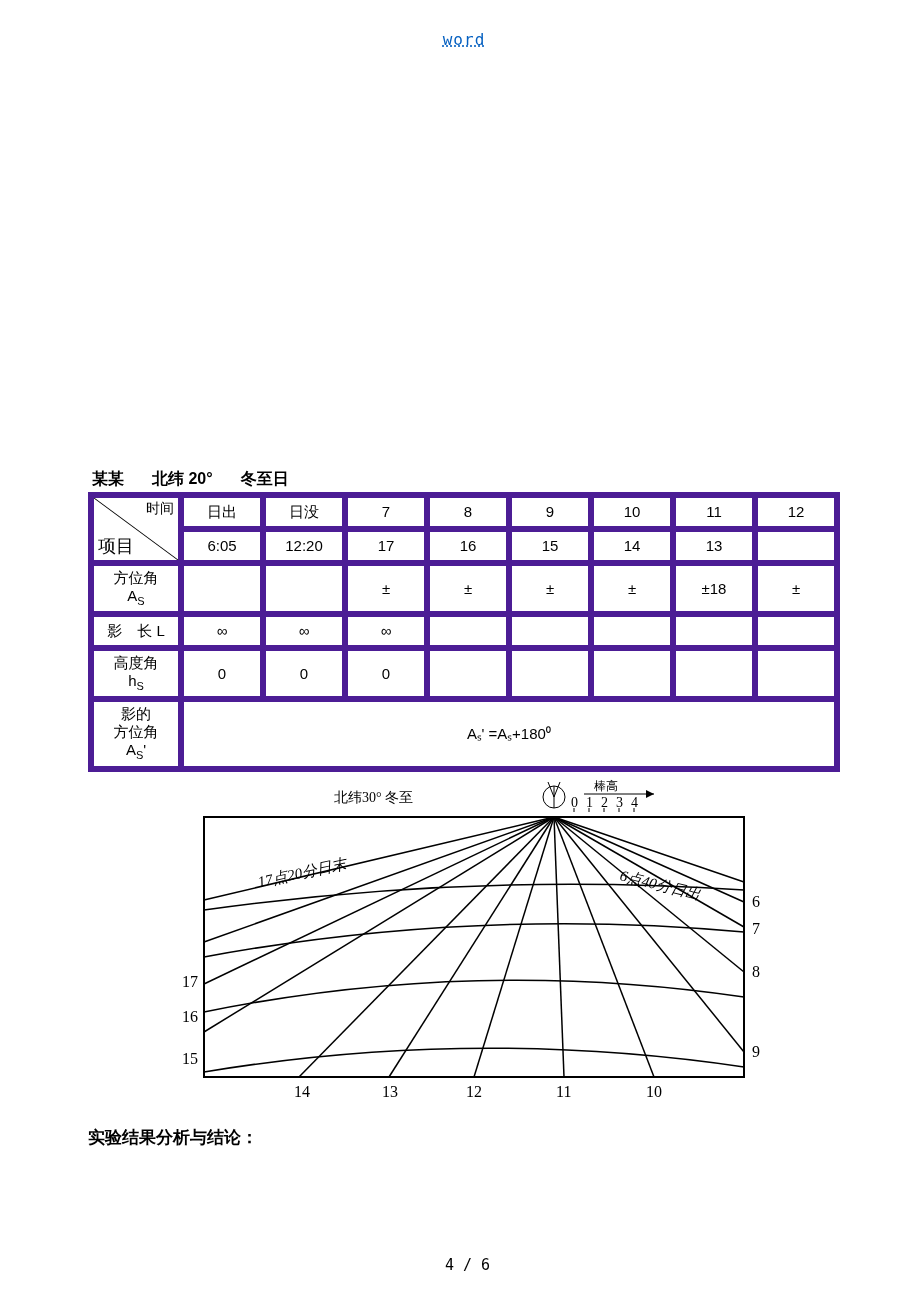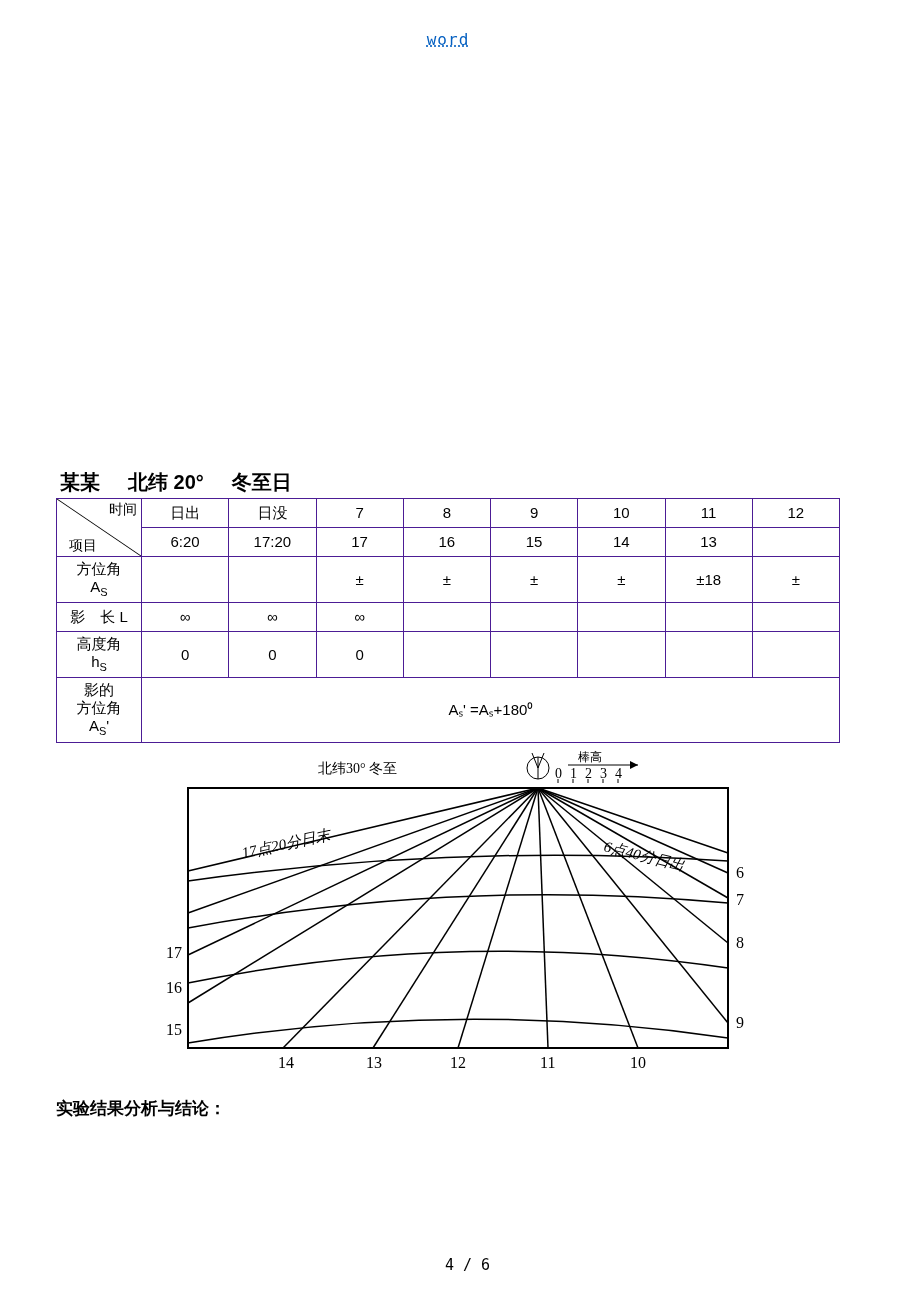--- a/index.html
+++ b/index.html
@@ -8,64 +8,64 @@
     font-family: "SimSun", "Microsoft YaHei", sans-serif;
     background: #fff;
     color: #000;
     width: 920px;
   }
   .page {
     position: relative;
     width: 920px;
     height: 1302px;
     box-sizing: border-box;
-    padding: 30px 80px 40px 56px;
+    padding: 30px 80px 40px 88px;
   }
   .header-link {
     text-align: center;
     color: #0560c1;
     font-size: 16px;
     text-decoration: underline;
     text-decoration-style: dotted;
     letter-spacing: 1px;
     font-family: "SimSun", monospace;
   }
   .title-line {
     display: flex;
     gap: 28px;
     font-weight: bold;
-    font-size: 20px;
+    font-size: 16px;
     margin-top: 420px;
     margin-bottom: 2px;
     padding-left: 4px;
   }
   table.data {
     border-collapse: collapse;
     width: 100%;
     table-layout: fixed;
     font-size: 15px;
   }
   table.data td {
-    border: 1px solid #4c1d95;
+    border: 6px solid #4c1d95;
     text-align: center;
     vertical-align: middle;
     padding: 3px 0;
     height: 22px;
     line-height: 1.2;
   }
   .diag-cell {
     position: relative;
     height: 48px;
   }
   .diag-cell .diag-line {
     position: absolute;
     left: 0; top: 0; width: 100%; height: 100%;
   }
   .diag-cell .tl { position:absolute; right:4px; top:2px; font-size:14px;}
-  .diag-cell .bl { position:absolute; left:12px; bottom:2px; font-size:14px;}
+  .diag-cell .bl { position:absolute; left:4px; bottom:2px; font-size:18px;}
   .sub { font-size: 11px; vertical-align: sub; }
   .diagram-wrap {
     width: 100%;
     display:flex;
     justify-content:center;
   }
   .conclusion {
     font-weight: bold;
     font-size: 17px;
     margin-top: 24px;
@@ -106,22 +106,22 @@
       <td>日出</td>
       <td>日没</td>
       <td>7</td>
       <td>8</td>
       <td>9</td>
       <td>10</td>
       <td>11</td>
       <td>12</td>
     </tr>
     <tr>
-      <td>6:20</td>
-      <td>17:20</td>
+      <td>6:05</td>
+      <td>12:20</td>
       <td>17</td>
       <td>16</td>
       <td>15</td>
       <td>14</td>
       <td>13</td>
       <td></td>
     </tr>
 
     <tr>
       <td>

